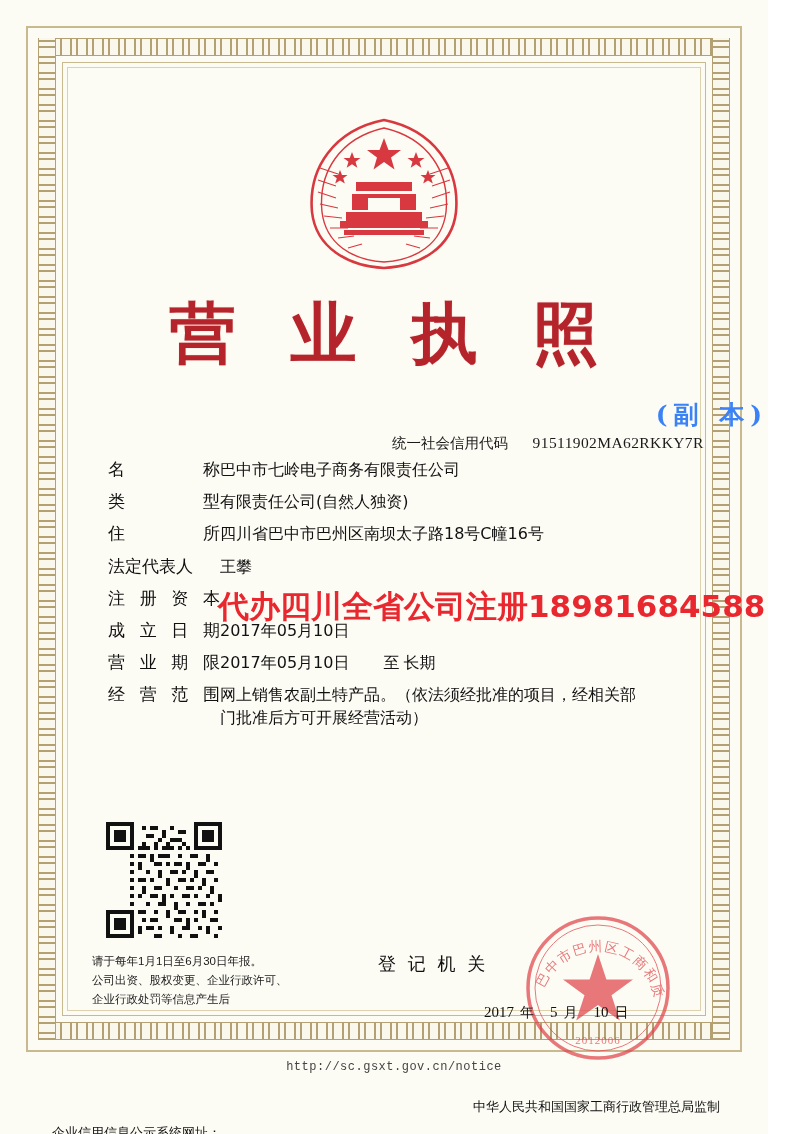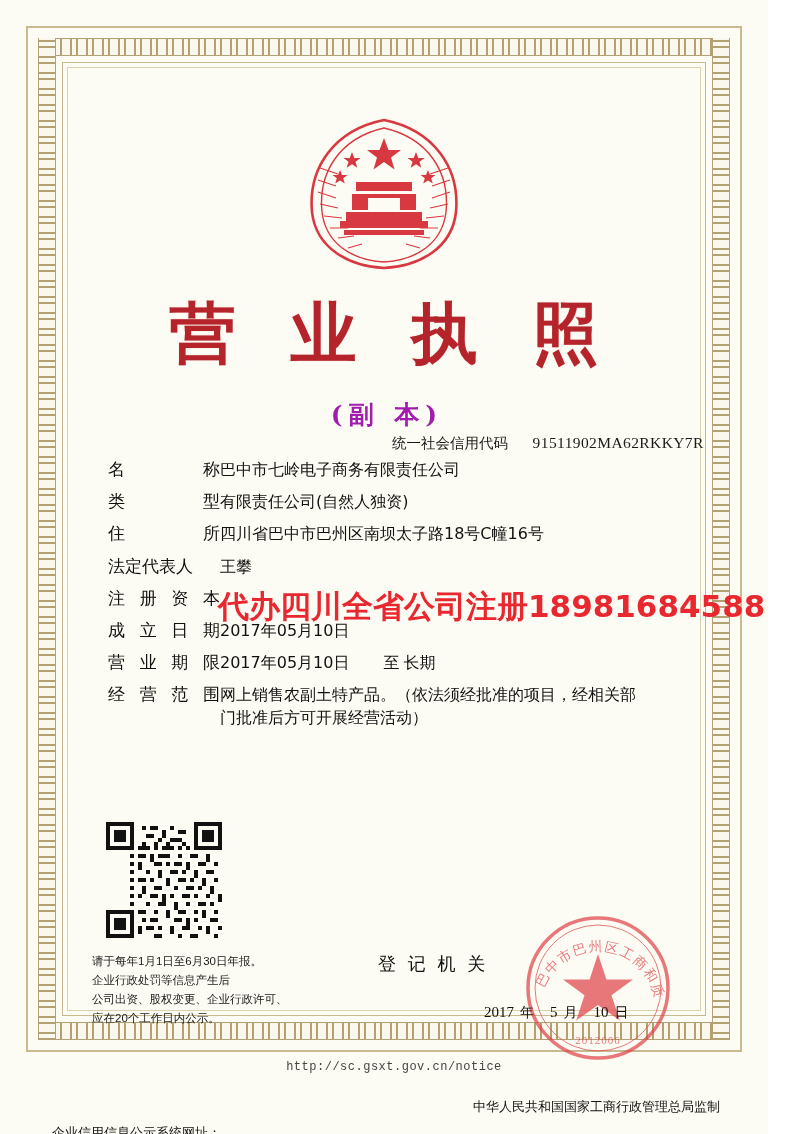--- a/index.html
+++ b/index.html
@@ -93,26 +93,26 @@
     letter-spacing: 16px;
     color: #b5232b;
     text-indent: 16px;
     line-height: 1.0;
     text-shadow: 0 0 1px rgba(181,35,43,0.4);
   }
   .sub-title {
     position: absolute;
     top: 398px;
     left: 0; right: 0;
-    text-align: center;
+    text-align: right;
     font-family: "DejaVu Serif", serif;
     font-size: 25px;
     font-weight: bold;
     letter-spacing: 6px;
-    color: #a21caf;
+    color: #3b82f6;
     text-indent: 6px;
   }
 
   
   .credit-row {
     position: absolute;
     top: 434px;
     left: 392px;
     font-size: 14.5px;
     color: #1a1a1a;
@@ -514,23 +514,22 @@
         <rect x="12" y="28" width="2" height="1"></rect>
           <rect x="18" y="28" width="1" height="1"></rect>
         <rect x="21" y="28" width="2" height="1"></rect>
           <rect x="27" y="28" width="1" height="1"></rect>
       </g>
     </svg>
   </div>
 
   <div class="notice">
     <div>请于每年1月1日至6月30日年报。</div>
+    <div>公司出资、股权变更、企业行政许可、</div>
     <div>企业行政处罚等信息产生后</div>
-    <div>公司出资、股权变更、企业行政许可、</div>
-    <div>应在20个工作日内公示。</div>
   </div>
 
   <div class="registry-title">登 记 机 关</div>
 
   <div class="seal">
     <svg viewBox="0 0 152 152" width="152" height="152">
       <circle cx="76" cy="76" r="70" fill="none" stroke="#e0444c" stroke-width="3.5"></circle>
       <circle cx="76" cy="76" r="63" fill="none" stroke="#e0444c" stroke-width="1"></circle>
       <polygon points="76,42 84.4,67.4 111,67.4 89.5,83.2 97.8,108.6 76,92.9 54.2,108.6 62.5,83.2 41,67.4 67.6,67.4" fill="#e0444c"></polygon>
       <path id="sealArc" d="M 20 82 A 58 58 0 0 1 132 82" fill="none"></path>

